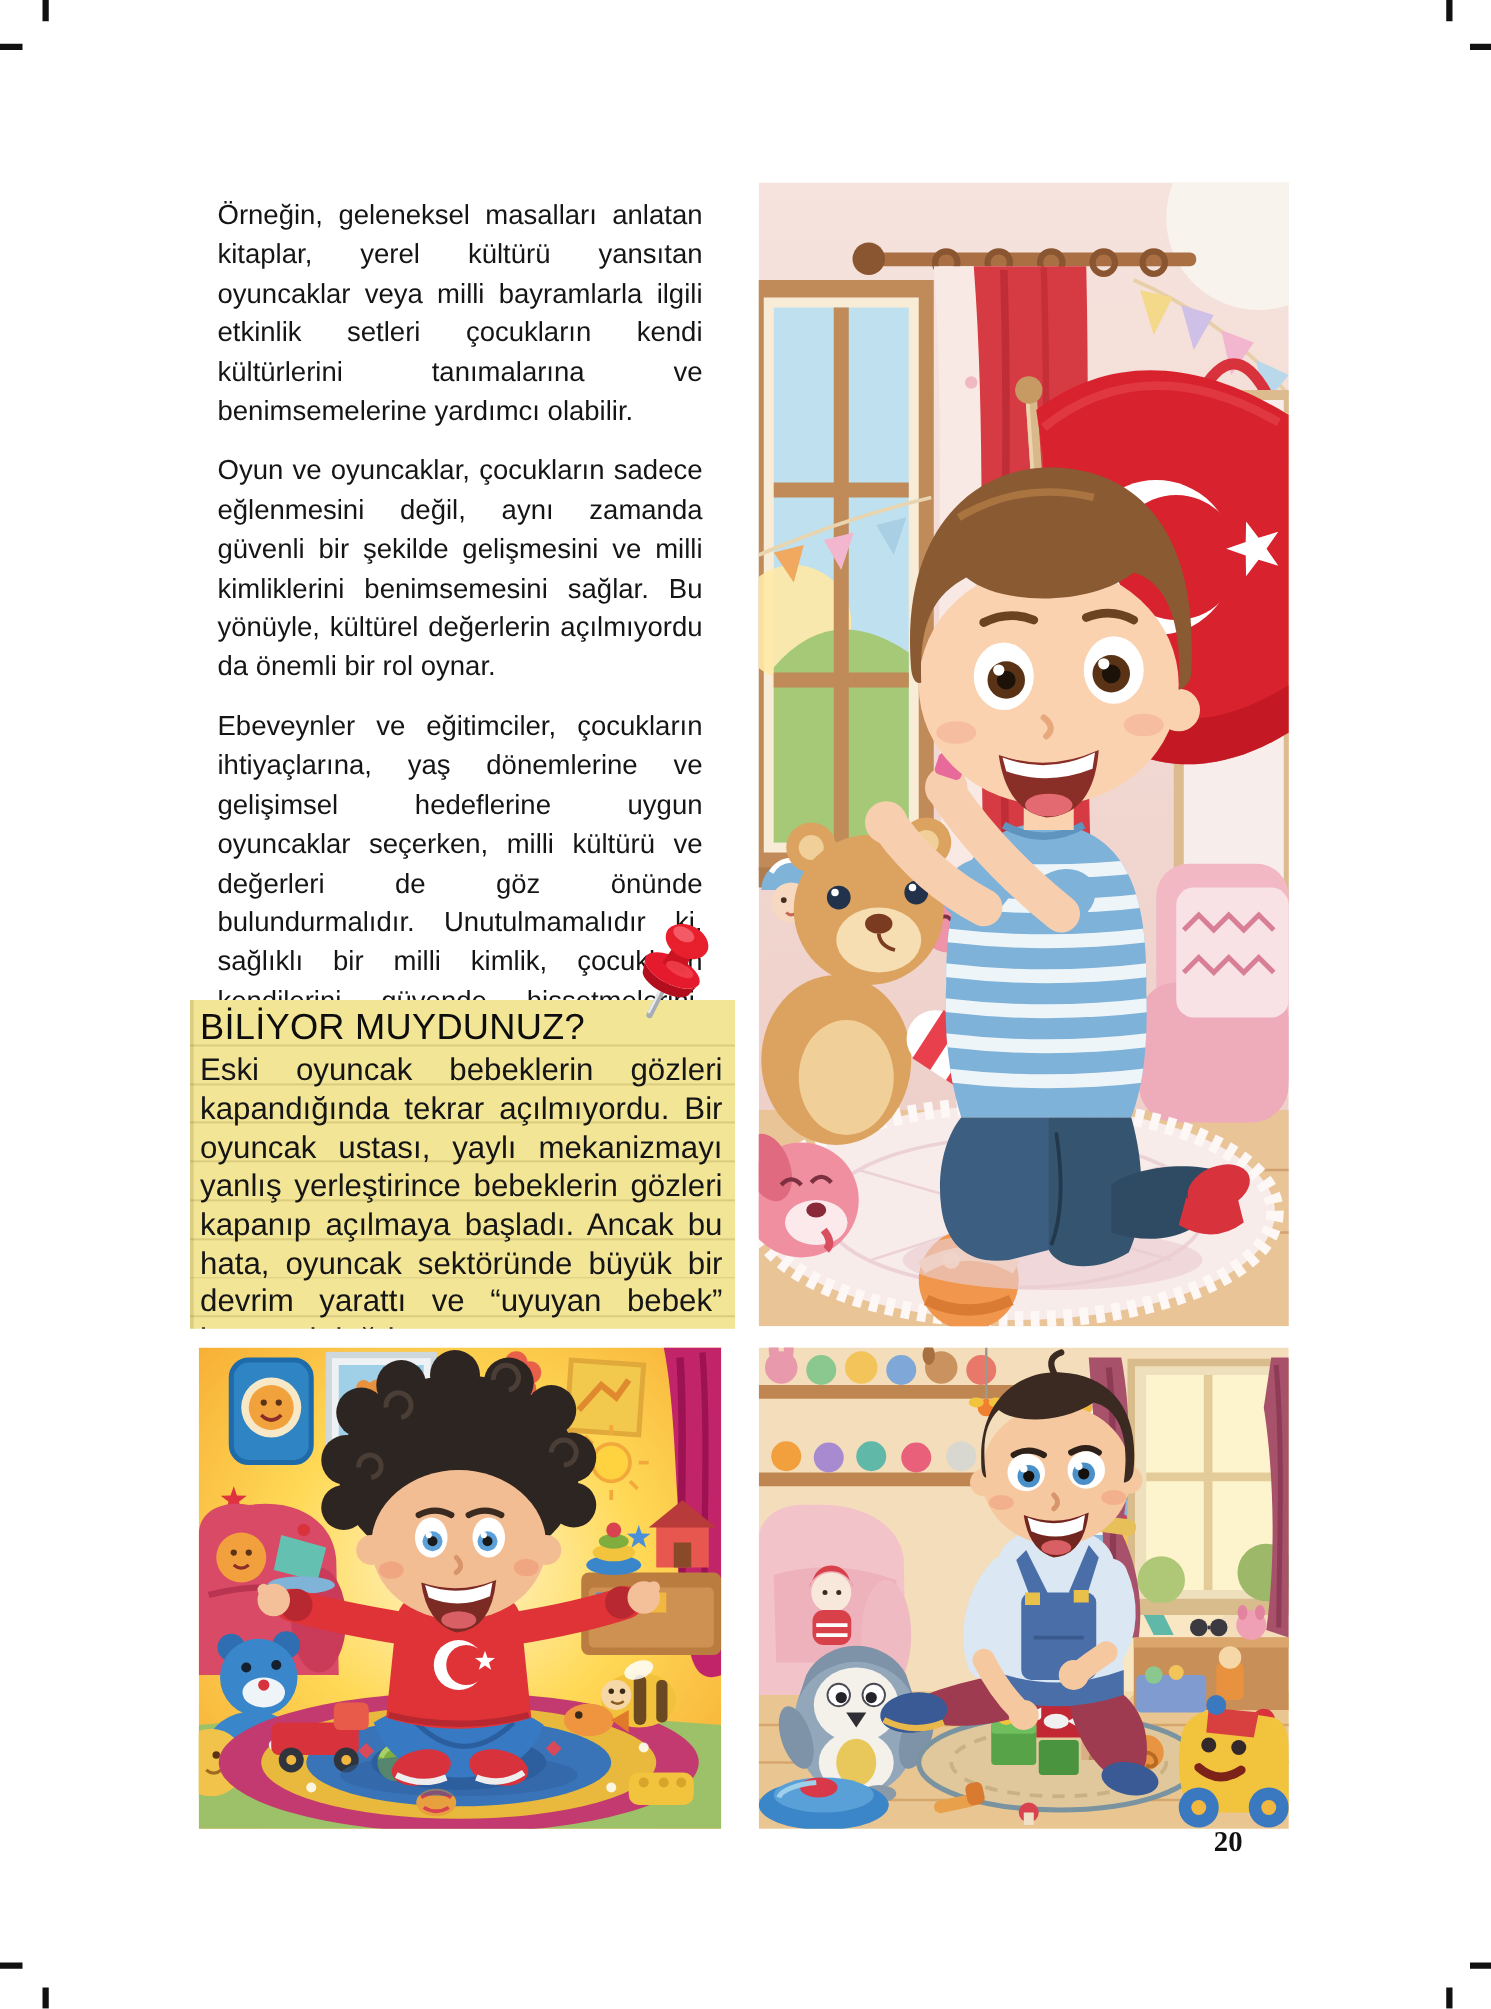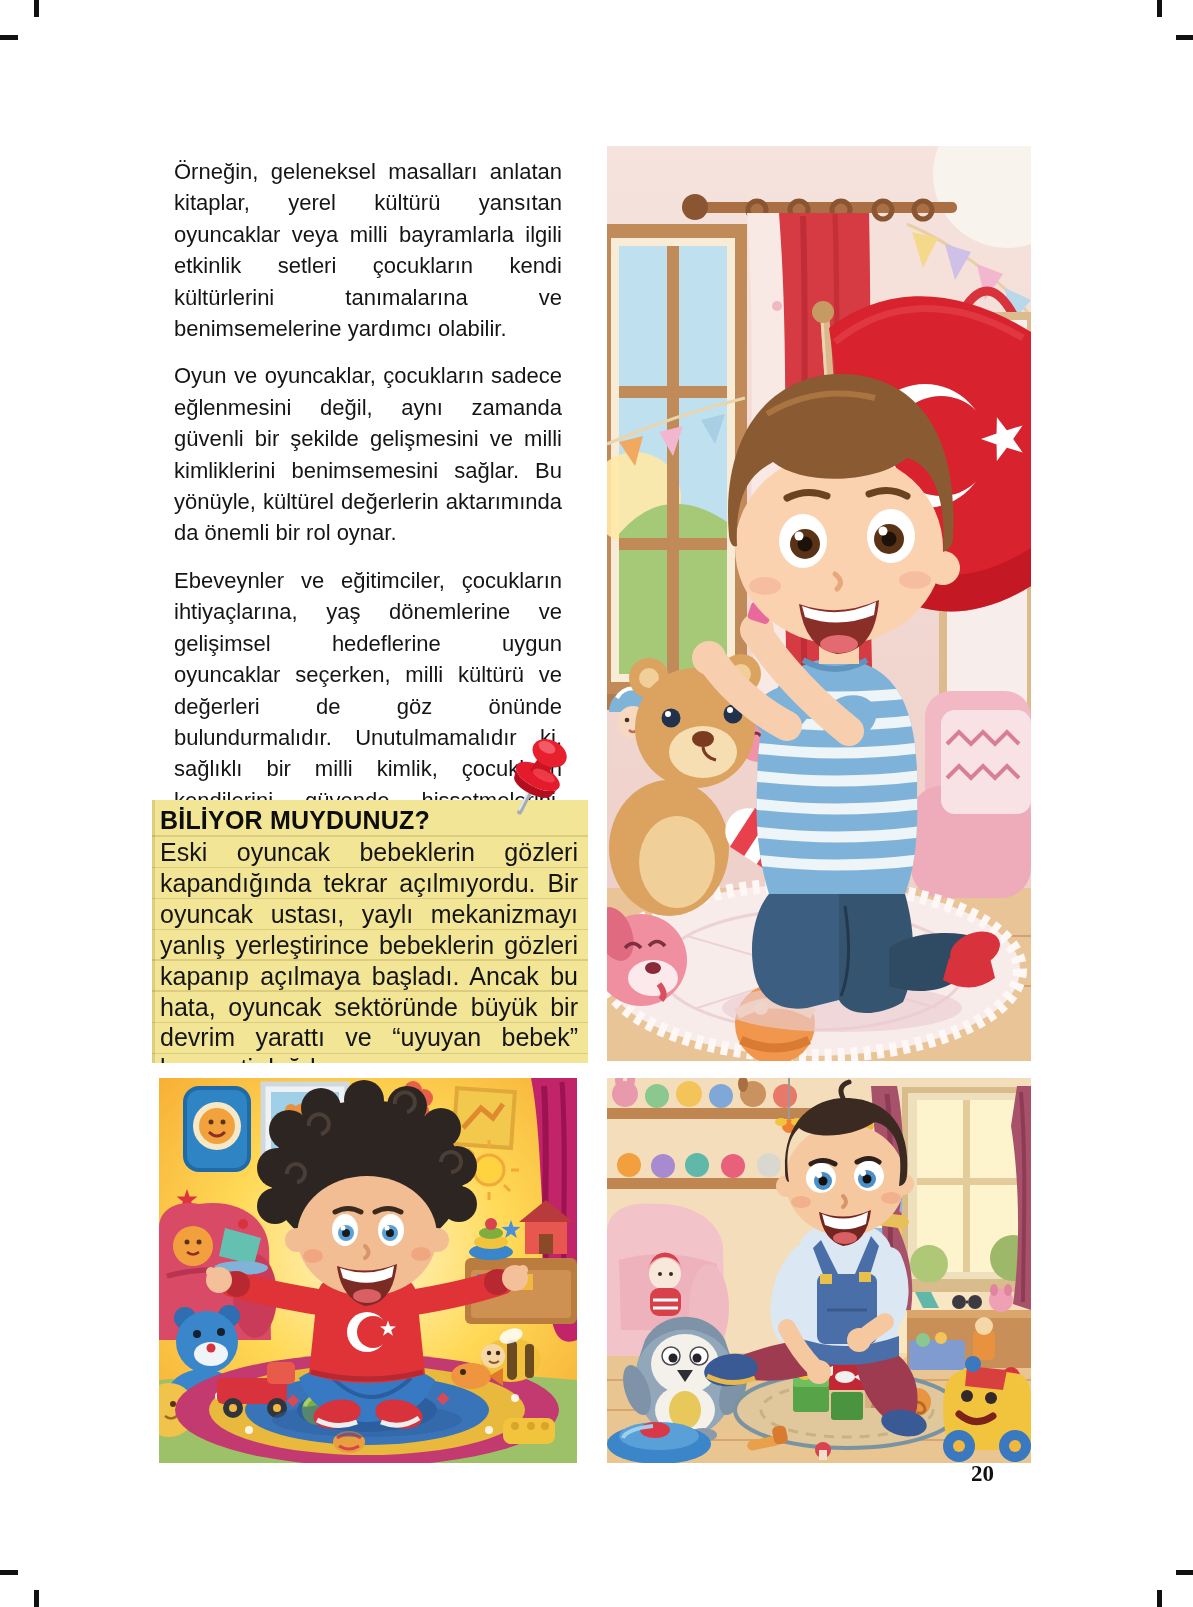--- a/index.html
+++ b/index.html
@@ -9,21 +9,21 @@
   .article{position:absolute;left:158px;top:140px;width:420px;color:#151515;
            font-size:22px;line-height:31.4px;text-align:justify;}
   .article p{margin:16px;}
   .note{position:absolute;left:152px;top:800px;width:436px;height:263px;box-sizing:border-box;
         background-color:#f2e596;padding:6px 10px 4px 8px;overflow:hidden;
         background-image:repeating-linear-gradient(to bottom,
           rgba(125,105,40,0) 0px, rgba(125,105,40,0) 29.5px,
           rgba(125,105,40,0.20) 29.5px, rgba(125,105,40,0.20) 31px);
         background-position:0 6px;
         box-shadow:inset 3px 0 0 rgba(120,100,40,0.18);}
-  .note h2{margin:0 0 2px 0;font-size:25px;font-weight:bold;color:#0d0d0d;letter-spacing:.2px;}
+  .note h2{margin:0 0 2px 0;font-size:29px;font-weight:normal;color:#0d0d0d;letter-spacing:.2px;}
   .note .body{font-size:25px;line-height:30.9px;text-align:justify;color:#151515;}
   .pin{position:absolute;left:500px;top:728px;width:72px;height:98px;z-index:5;}
   .fig{position:absolute;display:block;}
   #fig-main{left:607px;top:146px;}
   #fig-left{left:159px;top:1078px;}
   #fig-right{left:607px;top:1078px;}
   .pageno{position:absolute;left:894px;top:1461px;width:100px;text-align:right;
           font-family:"Liberation Serif",serif;font-weight:bold;font-size:23px;color:#111;}
 </style>
 </head>
@@ -35,21 +35,21 @@
   <div class="crop" style="left:0;top:35px;width:18px;height:5px;"></div>
   <div class="crop" style="left:1157px;top:0;width:5px;height:17px;"></div>
   <div class="crop" style="left:1176px;top:35px;width:17px;height:5px;"></div>
   <div class="crop" style="left:0;top:1570px;width:18px;height:5px;"></div>
   <div class="crop" style="left:34px;top:1590px;width:5px;height:17px;"></div>
   <div class="crop" style="left:1176px;top:1570px;width:17px;height:5px;"></div>
   <div class="crop" style="left:1157px;top:1590px;width:5px;height:17px;"></div>
 
   <div class="article">
     <p>Örneğin, geleneksel masalları anlatan kitaplar, yerel kültürü yansıtan oyuncaklar veya milli bayramlarla ilgili etkinlik setleri çocukların kendi kültürlerini tanımalarına ve benimsemelerine yardımcı olabilir.</p>
-    <p>Oyun ve oyuncaklar, çocukların sadece eğlenmesini değil, aynı zamanda güvenli bir şekilde gelişmesini ve milli kimliklerini benimsemesini sağlar. Bu yönüyle, kültürel değerlerin aktarımında da önemli bir rol oynar.</p>
+    <p>Oyun ve oyuncaklar, çocukların sadece eğlenmesini değil, aynı zamanda güvenli bir şekilde gelişmesini ve milli kimliklerini benimsemesini sağlar. Bu yönüyle, kültürel değerlerin açılmıyordu da önemli bir rol oynar.</p>
     <p>Ebeveynler ve eğitimciler, çocukların ihtiyaçlarına, yaş dönemlerine ve gelişimsel hedeflerine uygun oyuncaklar seçerken, milli kültürü ve değerleri de göz önünde bulundurmalıdır. Unutulmamalıdır ki, sağlıklı bir milli kimlik, çocukların kendilerini güvende hissetmelerini, topluma katkıda bulunmalarını ve diğer kültürlerle etkileşim kurmalarını sağlar.</p>
   </div>
 
   <div class="note">
     <h2>BİLİYOR MUYDUNUZ?</h2>
     <div class="body">Eski oyuncak bebeklerin gözleri kapandığında tekrar açılmıyordu. Bir oyuncak ustası, yaylı mekanizmayı yanlış yerleştirince bebeklerin gözleri kapanıp açılmaya başladı. Ancak bu hata, oyuncak sektöründe büyük bir devrim yarattı ve “uyuyan bebek” konsepti doğdu.</div>
   </div>
 
   <svg class="pin" viewBox="0 0 72 98">
     <g transform="rotate(27 36 52)">

